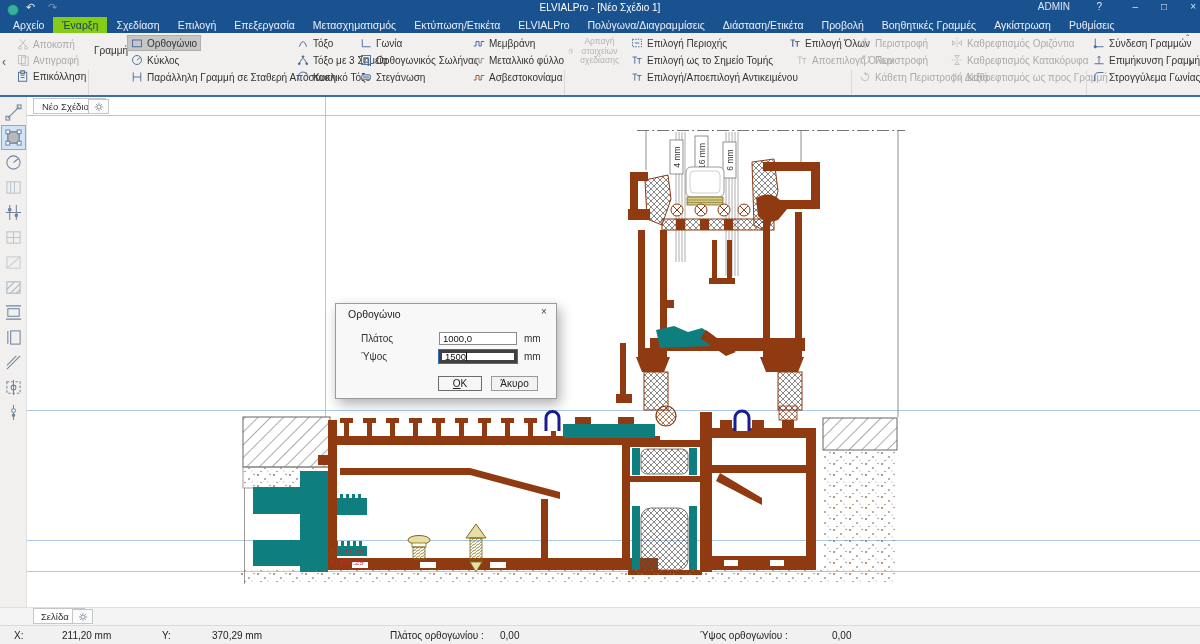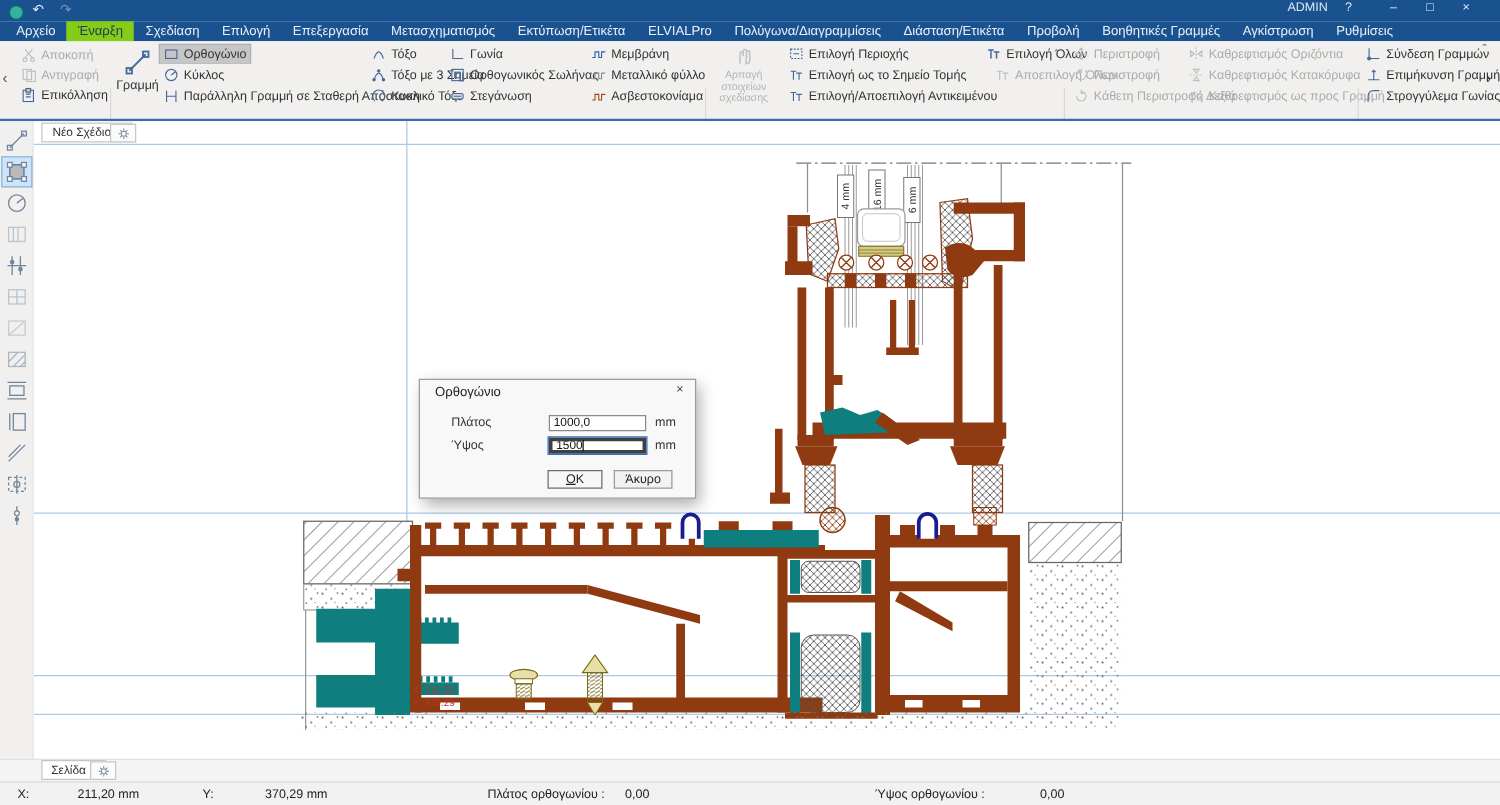--- a/index.html
+++ b/index.html
@@ -5,35 +5,35 @@
   html,body{margin:0;padding:0;background:#fff}
   body{width:1200px;height:644px;overflow:hidden;font-family:"Liberation Sans",sans-serif;position:relative;
        -webkit-user-select:none;user-select:none;font-size:10px;color:#333}
   .abs{position:absolute}
   
   #titlebar{left:0;top:0;width:1200px;height:17px;background:#19528f;color:#fff}
   #titlebar .appdot{position:absolute;left:7px;top:4px;width:10px;height:10px;border-radius:50%;
        background:#35b0a2;border:1px solid #0e6e63}
   #titlebar .tbico{position:absolute;top:1px;font-size:11px;color:#e8eef7}
   #title-text{position:absolute;left:0;right:0;top:2px;text-align:center;font-size:10px;color:#fff}
-  #titlebar .winbtn{position:absolute;top:1px;width:26px;text-align:left;font-size:10px;color:#dce6f4}
+  #titlebar .winbtn{position:absolute;top:1px;width:26px;text-align:right;font-size:10px;color:#dce6f4}
   
   #menubar{left:0;top:17px;width:1200px;height:16px;background:#19528f;display:flex;align-items:stretch;padding-left:4px}
   .mtab{display:flex;align-items:center;padding:0 9px;font-size:10.5px;color:#eaf0f8;white-space:nowrap}
   .mtab.active{background:#84cc16;color:#1b3a5c}
   
   #ribbon{left:0;top:33px;width:1200px;height:62px;background:#f1f0ef}
   #ribbon-underline{left:0;top:95px;width:1200px;height:2px;background:#3a6cb0}
   .ri{position:absolute;display:flex;align-items:center;gap:4px;height:14px;font-size:10px;color:#333;
       white-space:nowrap;padding:0 3px}
   .ri svg{flex:0 0 auto;stroke:#44679a;fill:none;stroke-width:1.2}
   .ri.dis{color:#ababab}
   .ri.dis svg{stroke:#bdbdbd}
   .ri.sel{background:#c6c6c6;outline:1px solid #aeaeae}
-  .bigbtn{position:absolute;display:flex;flex-direction:column;align-items:center;justify-content:center;
+  .bigbtn{position:absolute;display:flex;flex-direction:row;align-items:center;justify-content:center;
       gap:2px;text-align:center;font-size:10px;color:#333}
   .bigbtn svg{stroke:#44679a;fill:none;stroke-width:1.3}
   .bigbtn.dis{color:#b3b3b3}
   .bigbtn.dis svg{stroke:#c4c4c4}
   .glabel{position:absolute;top:82px;font-size:10px;color:#5f5f5f;text-align:center}
   .rdiv{position:absolute;top:37px;height:50px;width:1px;background:#dad9d8}
   .chev{position:absolute;color:#555;font-size:12px}
   
   #tools{left:0;top:97px;width:27px;height:510px;background:#f1f0ef;border-right:1px solid #e3e2e1;padding-top:2px;box-sizing:border-box}
   .tb{width:23px;height:23px;margin:2px auto 2px auto;display:flex;align-items:center;justify-content:center}
@@ -67,20 +67,21 @@
   .dbtn.default{border:1px solid #6d6d6d;background:#f7f7f7}
   .caret{position:absolute;width:1px;height:9px;background:#111}
 </style>
 </head>
 <body>
 
 <div id="titlebar" class="abs">
   <span class="appdot"></span>
   <span class="tbico" style="left:26px">↶</span>
   <span class="tbico" style="left:48px;color:#7b97bd">↷</span>
+  <span id="title-text">ELVIALPro - [Νέο Σχέδιο 1]</span>
   <span class="winbtn" style="right:130px;width:40px">ADMIN</span>
   <span class="winbtn" style="right:98px">?</span>
   <span class="winbtn" style="right:62px">–</span>
   <span class="winbtn" style="right:33px">□</span>
   <span class="winbtn" style="right:4px">×</span>
 </div>
 
 <div id="menubar" class="abs">
   <span class="mtab">Αρχείο</span>
   <span class="mtab active">Έναρξη</span>

